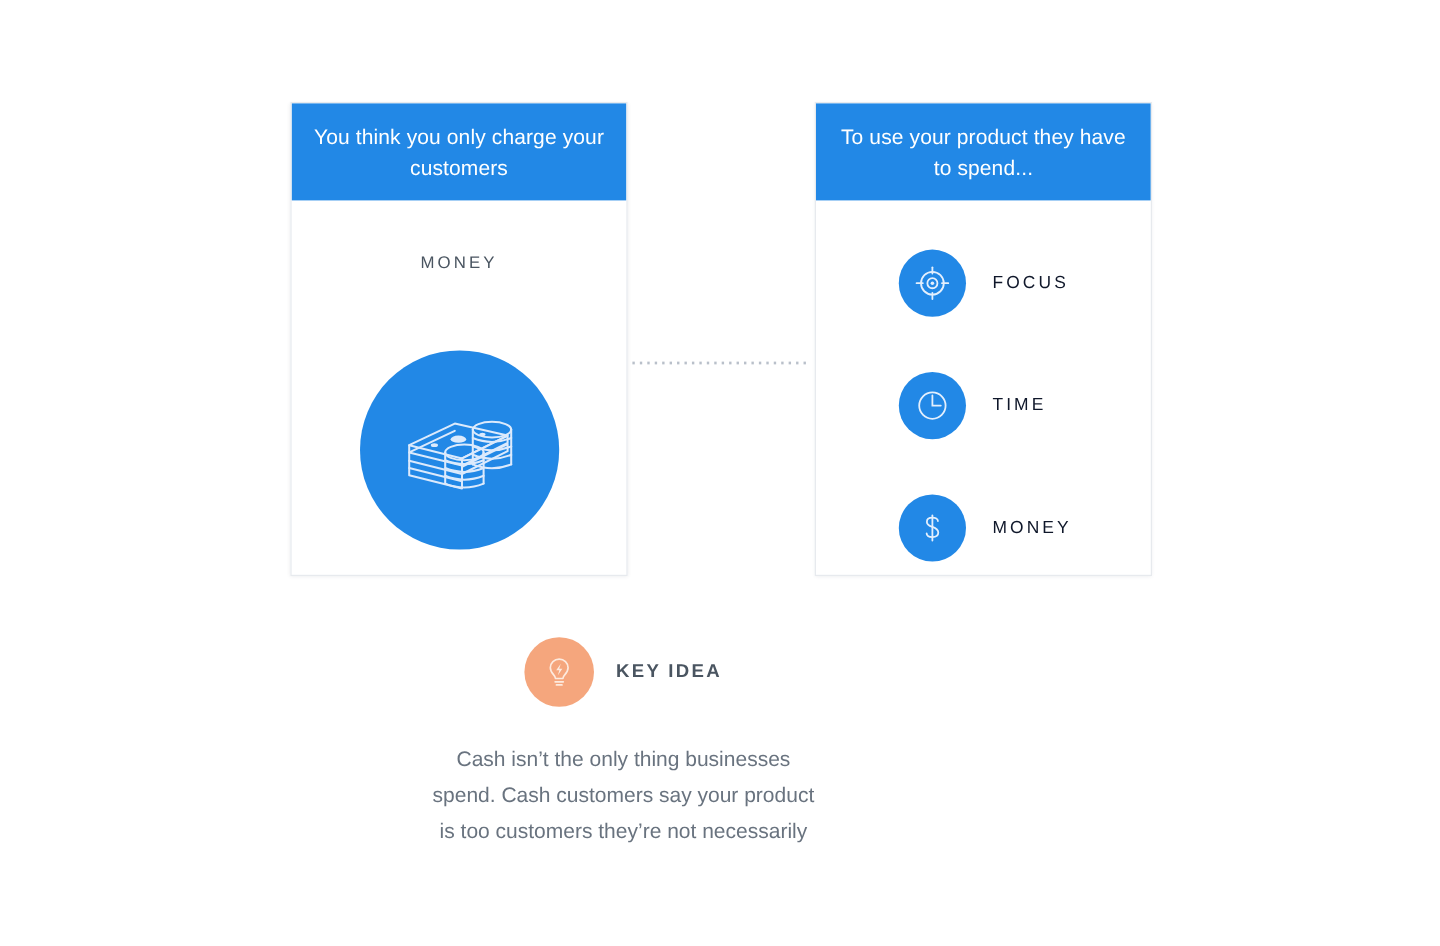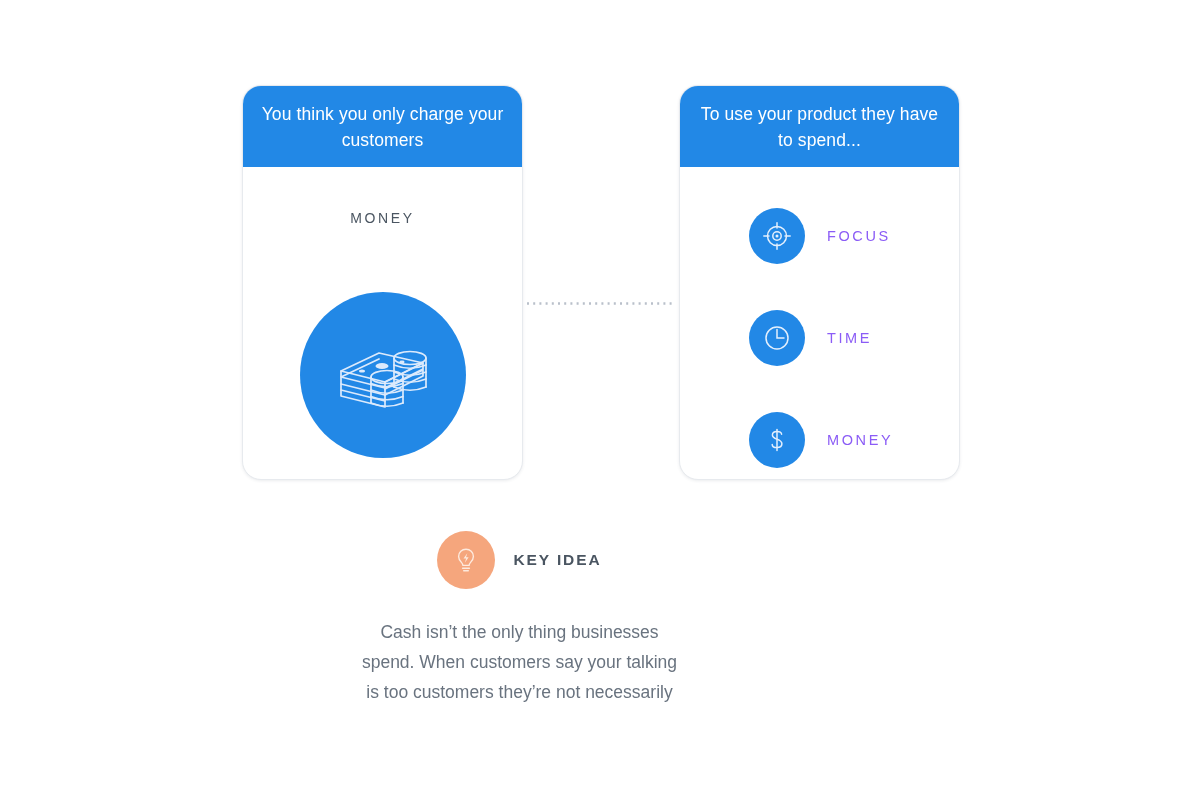--- a/index.html
+++ b/index.html
@@ -33,21 +33,21 @@
     width: 1200px;
     height: 395px;
   }
 
   .card {
     position: absolute;
     width: 281px;
     height: 395px;
     background: #ffffff;
     border: 1px solid #e7eaee;
-    border-radius: 19px;
+    border-radius: 0;
     box-shadow: 0 1px 3px rgba(60,72,88,0.10);
     overflow: hidden;
   }
 
   .card.left  { left: 242px; }
   .card.right { left: 679px; }
 
   .card-header {
     height: 81px;
     background: #2288e6;
@@ -118,21 +118,21 @@
     display: flex;
     align-items: center;
     justify-content: center;
   }
 
   .spend-label {
     margin-left: 22px;
     font-size: 14.5px;
     font-weight: 500;
     letter-spacing: 2.6px;
-    color: #8b5cf6;
+    color: #0f172a;
     white-space: nowrap;
   }
 
   
   .connector {
     position: absolute;
     left: 526px;
     top: 291px;
     width: 148px;
     height: 3px;
@@ -300,18 +300,18 @@
           <path d="M11.6 23.2 L18.4 23.2"></path>
           <path d="M12.7 25.8 L17.3 25.8"></path>
           <path d="M16.3 8.2 L12.5 13.6 L15.1 13.6 L13.9 17.8 L17.6 12.2 L15 12.2 Z" fill="#fdeade" stroke="none"></path>
         </svg>
       </span>
       <span class="key-label">KEY IDEA</span>
     </div>
 
     <div class="key-body">
       <span class="key-body-line">Cash isn’t the only thing businesses</span>
-      <span class="key-body-line">spend. When customers say your talking</span>
+      <span class="key-body-line">spend. Cash customers say your product</span>
       <span class="key-body-line">is too customers they’re not necessarily</span>
     </div>
   </div>
 
 </div>
 
 </body></html>

